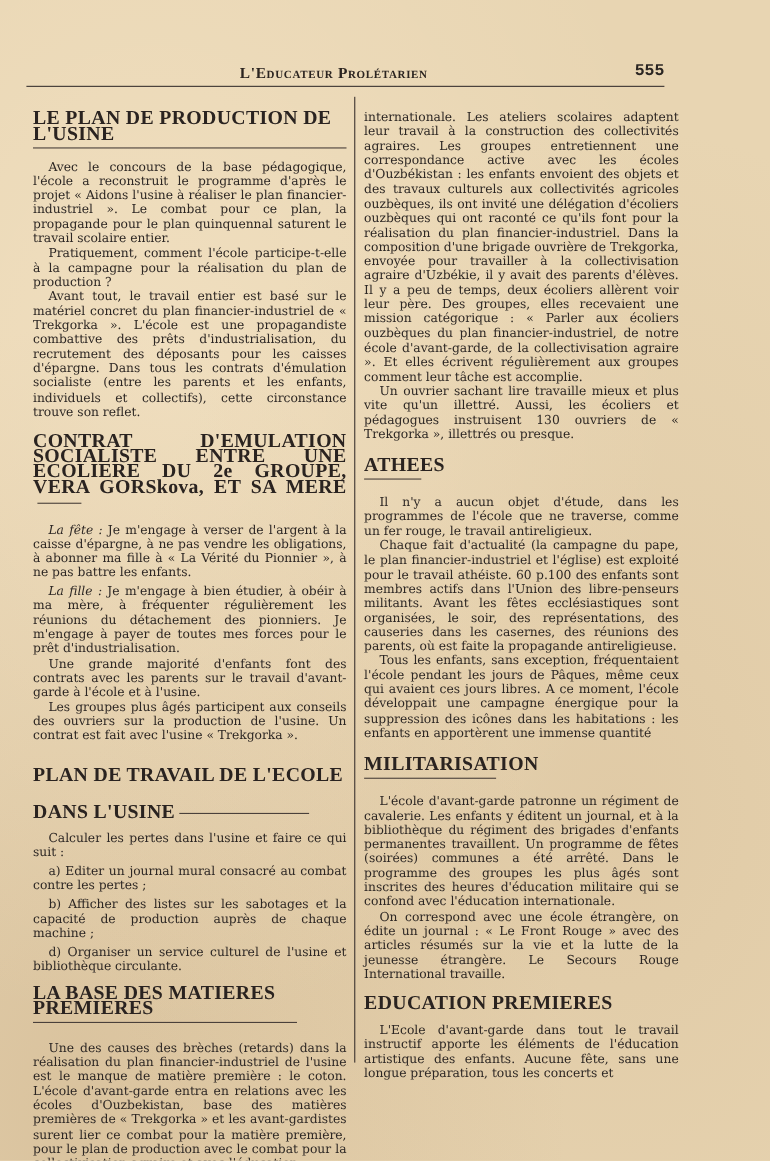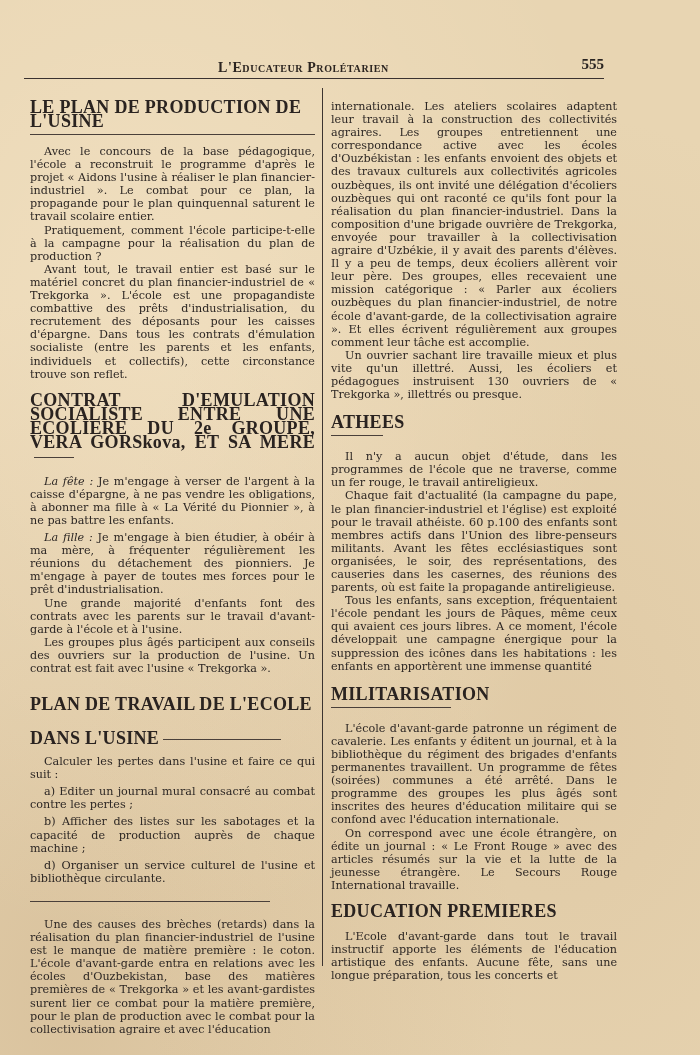--- a/index.html
+++ b/index.html
@@ -20,21 +20,21 @@
     border-bottom: 1.5px solid #3a3230;
   }
   .header-title {
     position: absolute; left: 194px; top: 8px;
     font-family: "Liberation Serif", serif; font-weight: bold;
     font-size: 14px; letter-spacing: 0.6px; font-variant: small-caps;
     color: #2b2420;
   }
   .page-number {
     position: absolute; right: 0; top: 4px;
-    font-family: Liberation Serif, serif; font-weight: bold; font-size: 15px; text-align: center;
+    font-family: Liberation Mono, monospace; font-weight: bold; font-size: 15px; text-align: center;
   }
   .col {
     position: absolute; top: 100px;
     font-family: "DejaVu Serif", serif;
     font-size: 11.2px; line-height: 13.1px;
     text-align: justify; color: #2d2724;
   }
   .col-left { left: 30px; width: 285px; }
   .col-right { left: 331px; width: 286px; }
   .col-rule {
@@ -93,20 +93,21 @@
       <div style="height:10px"></div>
       <p class="p">Calculer les pertes dans l'usine et faire ce qui suit :</p>
       <p class="list-item">a) Editer un journal mural consacré au combat contre les pertes ;</p>
       <p class="list-item">b) Afficher des listes sur les sabotages et la capacité de production auprès de chaque machine ;</p>
       <p class="list-item">d) Organiser un service culturel de l'usine et bibliothèque circulante.</p>
     </section>
 
     <div class="sp" style="height:10px"></div>
 
     <section>
+      <h2 class="sec-title">LA BASE DES MATIERES PREMIERES</h2>
       <div class="title-rule" style="width:240px;margin-bottom:16px"></div>
       <p class="p">Une des causes des brèches (retards) dans la réalisation du plan financier-industriel de l'usine est le manque de matière première : le coton. L'école d'avant-garde entra en relations avec les écoles d'Ouzbekistan, base des matières premières de « Trekgorka » et les avant-gardistes surent lier ce combat pour la matière première, pour le plan de production avec le combat pour la collectivisation agraire et avec l'éducation</p>
     </section>
   </div>
 
   <div class="col col-right">
     <p class="p" style="text-indent:0">internationale. Les ateliers scolaires adaptent leur travail à la construction des collectivités agraires. Les groupes entretiennent une correspondance active avec les écoles d'Ouzbékistan : les enfants envoient des objets et des travaux culturels aux collectivités agricoles ouzbèques, ils ont invité une délégation d'écoliers ouzbèques qui ont raconté ce qu'ils font pour la réalisation du plan financier-industriel. Dans la composition d'une brigade ouvrière de Trekgorka, envoyée pour travailler à la collectivisation agraire d'Uzbékie, il y avait des parents d'élèves. Il y a peu de temps, deux écoliers allèrent voir leur père. Des groupes, elles recevaient une mission catégorique : « Parler aux écoliers ouzbèques du plan financier-industriel, de notre école d'avant-garde, de la collectivisation agraire ». Et elles écrivent régulièrement aux groupes comment leur tâche est accomplie.</p>
     <p class="p">Un ouvrier sachant lire travaille mieux et plus vite qu'un illettré. Aussi, les écoliers et pédagogues instruisent 130 ouvriers de « Trekgorka », illettrés ou presque.</p>
 
     <div class="sp" style="height:14px"></div>

